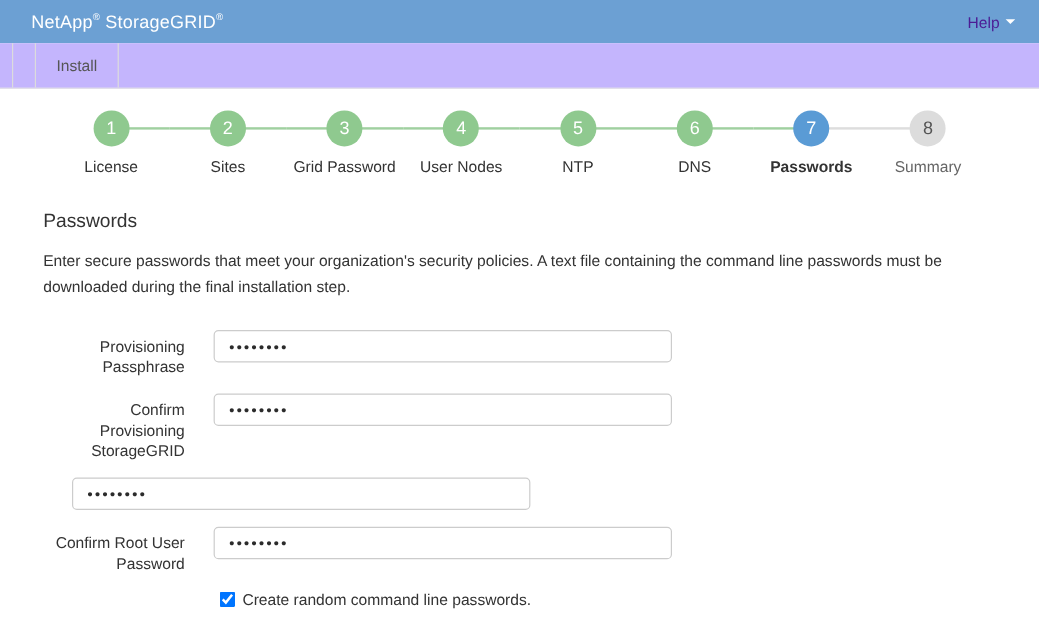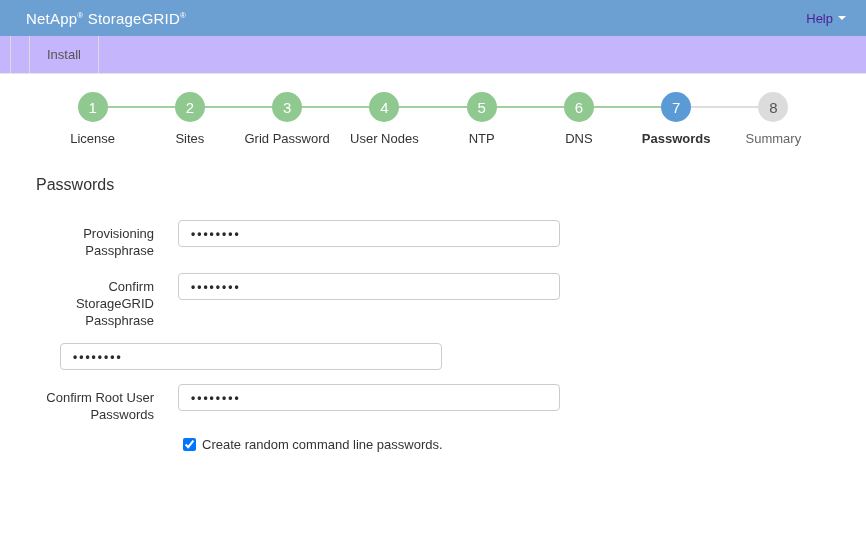--- a/index.html
+++ b/index.html
@@ -217,41 +217,42 @@
     <div class="step-label">Passwords</div>
   </div>
   <div class="step upcoming seg-gray">
     <div class="step-circle">8</div>
     <div class="step-label">Summary</div>
   </div>
 </div>
 
 <div class="content">
   <h1 class="page-title">Passwords</h1>
+  <p class="page-desc">Enter secure passwords that meet your organization's security policies. A text file containing the command line passwords must be downloaded during the final installation step.</p>
 
   <div class="pw-form">
     <div class="form-row">
       <div class="form-label">Provisioning Passphrase</div>
       <div class="form-field">
         <input class="pw-input" type="text" value="••••••••" style="">
       </div>
     </div>
     <div class="form-row">
-      <div class="form-label">Confirm StorageGRID Passphrase</div>
-      <div class="form-field">
-        <input class="pw-input" type="text" value="••••••••" style="">
-      </div>
-    </div>
-    <div class="form-row">
-      <div class="form-field">
-        <input class="pw-input" type="text" value="••••••••" style="">
-      </div>
-    </div>
-    <div class="form-row">
-      <div class="form-label">Confirm Root User Passwords</div>
+      <div class="form-label">Confirm Provisioning StorageGRID</div>
+      <div class="form-field">
+        <input class="pw-input" type="text" value="••••••••" style="">
+      </div>
+    </div>
+    <div class="form-row">
+      <div class="form-field">
+        <input class="pw-input" type="text" value="••••••••" style="">
+      </div>
+    </div>
+    <div class="form-row">
+      <div class="form-label">Confirm Root User Password</div>
       <div class="form-field">
         <input class="pw-input" type="text" value="••••••••" style="">
       </div>
     </div>
 
     <div class="checkbox-row">
       <input type="checkbox" id="randpw" checked="checked" style="">
       <label for="randpw">Create random command line passwords.</label>
     </div>
   </div>

